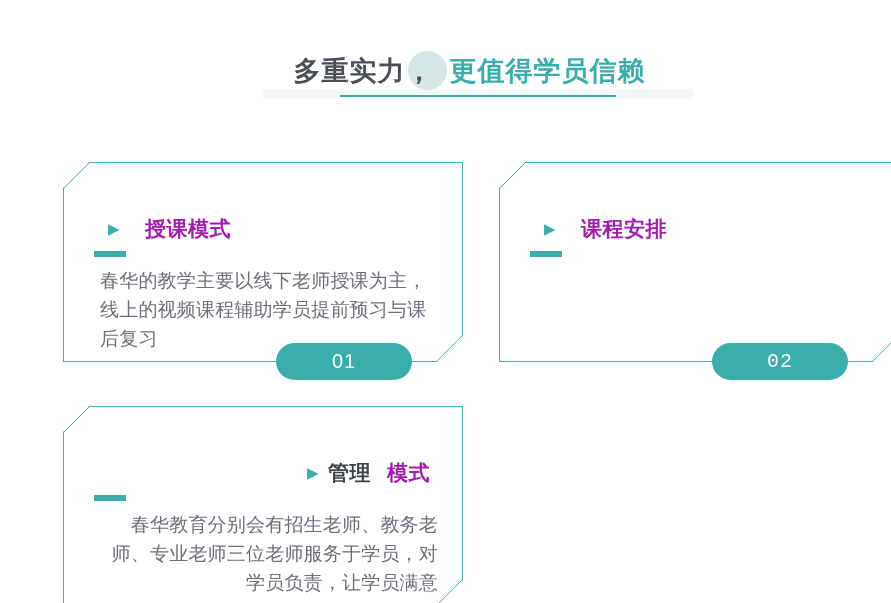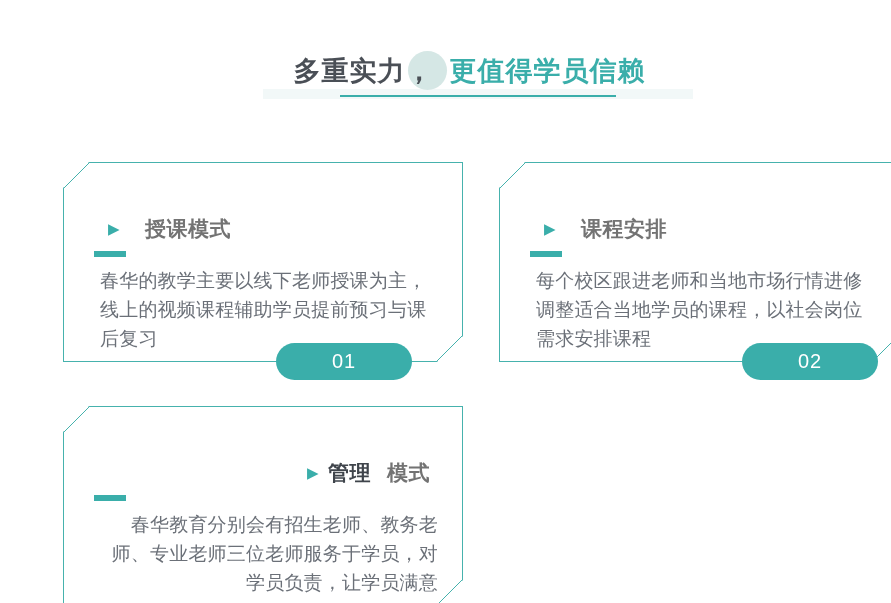--- a/index.html
+++ b/index.html
@@ -141,21 +141,21 @@
     white-space: nowrap;
   }
 
   .tri {
     color: #3aaeaa;
     font-size: 15px;
     vertical-align: 2px;
     margin-right: 1px;
   }
 
-  .h-teal { color: #737373; }
+  .h-teal { color: #a21caf; }
   .h-dark { color: #3f444b; }
 
   .heading-bar {
     width: 32px;
     height: 6px;
     background: #3aaeaa;
     margin: 7px 0 9px 2px;
   }
 
   .card-text {
@@ -177,21 +177,21 @@
     font-size: 20px;
     line-height: 37px;
     text-align: center;
     letter-spacing: 1px;
     z-index: 3;
   }
 
   .badge-r0 { top: 181px; }
   .badge-r1 { top: 425px; }
   .badge-c0 { left: 213px; }
-  .badge-c1 { left: 679px; }
+  .badge-c1 { left: 649px; font-family: Liberation Mono, monospace; }
 </style>
 </head>
 <body>
 
 <div class="title-wrap">
   <div class="title-inner">
     <div class="title-band"></div>
     <div class="title-circle"></div>
     <div class="title-text"><span class="title-dark">多重实力，</span><span class="title-teal">更值得学员信赖</span></div>
     <div class="title-rule"></div>
@@ -206,21 +206,20 @@
       <div class="heading-bar"></div>
       <div class="card-text">春华的教学主要以线下老师授课为主，线上的视频课程辅助学员提前预习与课后复习</div>
     </div>
   </div>
   <div class="badge badge-r0 badge-c0">01</div>
 
   <div class="card card-r0 card-c1">
     <div class="card-body">
       <div class="card-heading"><span class="tri">▶</span><span class="h-dark"></span><span class="h-teal">课程安排</span></div>
       <div class="heading-bar"></div>
-      <div class="card-text">每个校区跟进老师和当地市场行情进修调整适合当地学员的课程，以社会岗位需求安排课程</div>
     </div>
   </div>
   <div class="badge badge-r0 badge-c1">02</div>
 
   <div class="card card-r1 card-c0">
     <div class="card-body">
       <div class="card-heading"><span class="tri">▶</span><span class="h-dark">管理</span><span class="h-teal">模式</span></div>
       <div class="heading-bar"></div>
       <div class="card-text">春华教育分别会有招生老师、教务老师、专业老师三位老师服务于学员，对学员负责，让学员满意</div>
     </div>

